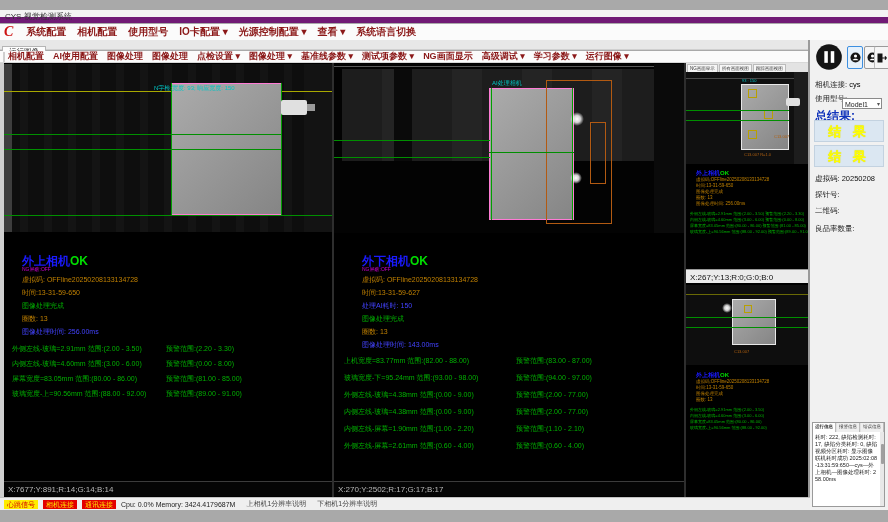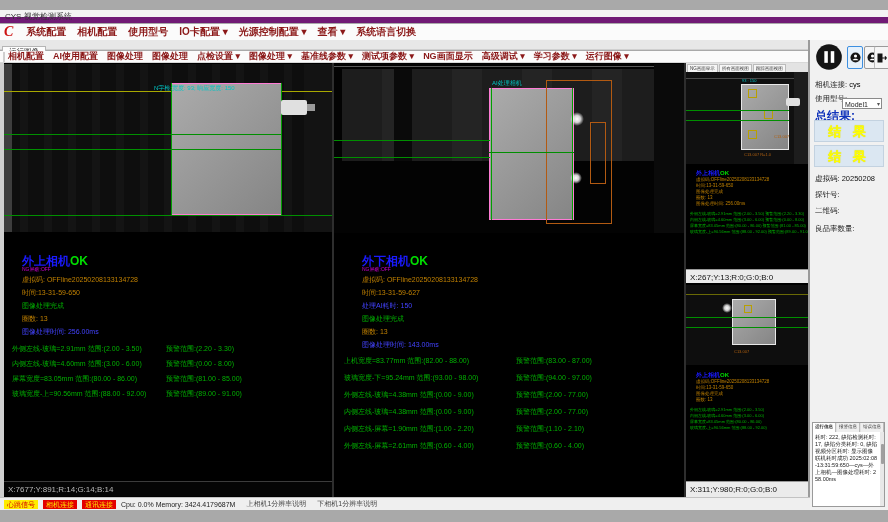--- a/index.html
+++ b/index.html
@@ -250,20 +250,21 @@
         <div class="meas-row meas-row-c" style="top: 361px;">
           <span style="left:10px;">内侧左线-屏幕=1.90mm 范围:(1.00 - 2.20)</span>
           <span style="left:182px;">预警范围:(1.10 - 2.10)</span>
         </div>
 
         <div class="meas-row meas-row-c" style="top: 378px;">
           <span style="left:10px;">外侧左线-屏幕=2.61mm 范围:(0.60 - 4.00)</span>
           <span style="left:182px;">预警范围:(0.60 - 4.00)</span>
         </div>
       </div>
+    <div class="coord-strip" style="top:418px;">X:270;Y:2502;R:17;G:17;B:17</div>
   </div>
 
   <div class="abs panel panel-rtop">
     <div class="mini-tabs">
 
     <span class="mini-tab">NG画面显示</span>
         <span class="mini-tab">所有画面视图</span>
         <span class="mini-tab">跟踪画面视图</span>
       </div>
     <div class="scene" style="left:0;top:9px;width:122px;height:92px;background:#101010;">
@@ -321,21 +322,20 @@
         <div class="mini-line" style="position:static;color:#c08000;line-height:6px;">图像处理完成</div>
         <div class="mini-line" style="position:static;color:#c08000;line-height:6px;">圈数: 13</div>
       </div>
     <div class="abs mini-meas" style="left:4px;top:124px;">
 
     <div>外侧左线-玻璃=2.91mm 范围:(2.00 - 3.50)</div>
         <div>内侧左线-玻璃=4.60mm 范围:(3.00 - 6.00)</div>
         <div>屏幕宽度=83.05mm 范围:(80.00 - 86.00)</div>
         <div>玻璃宽度-上=90.56mm 范围:(88.00 - 92.00)</div>
       </div>
-    <div class="coord-strip light" style="top:198px;height:16px;">X:311;Y:980;R:0;G:0;B:0</div>
   </div>
 
   <div class="abs vdiv1"></div>
   <div class="abs vdiv2"></div>
   <div class="abs vdiv3"></div>
 
   <div class="abs sidebar">
 
     <div class="btn pause-btn" style="left:5px;top:3px;width:28px;height:28px;">
       <svg width="28" height="28" viewBox="0 0 24 24">

